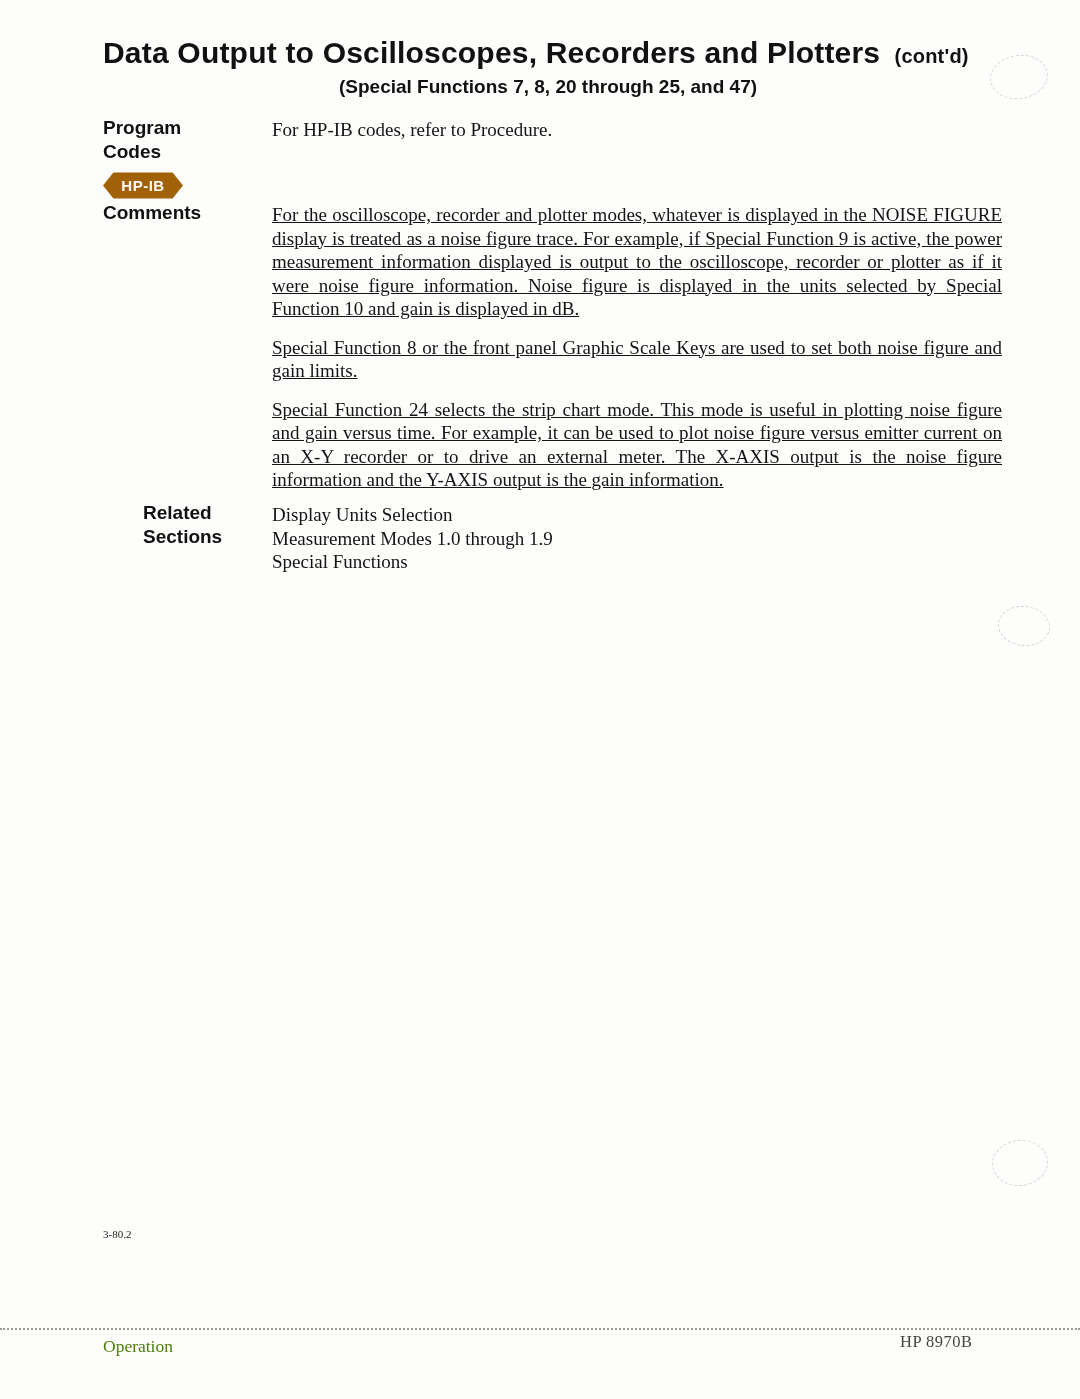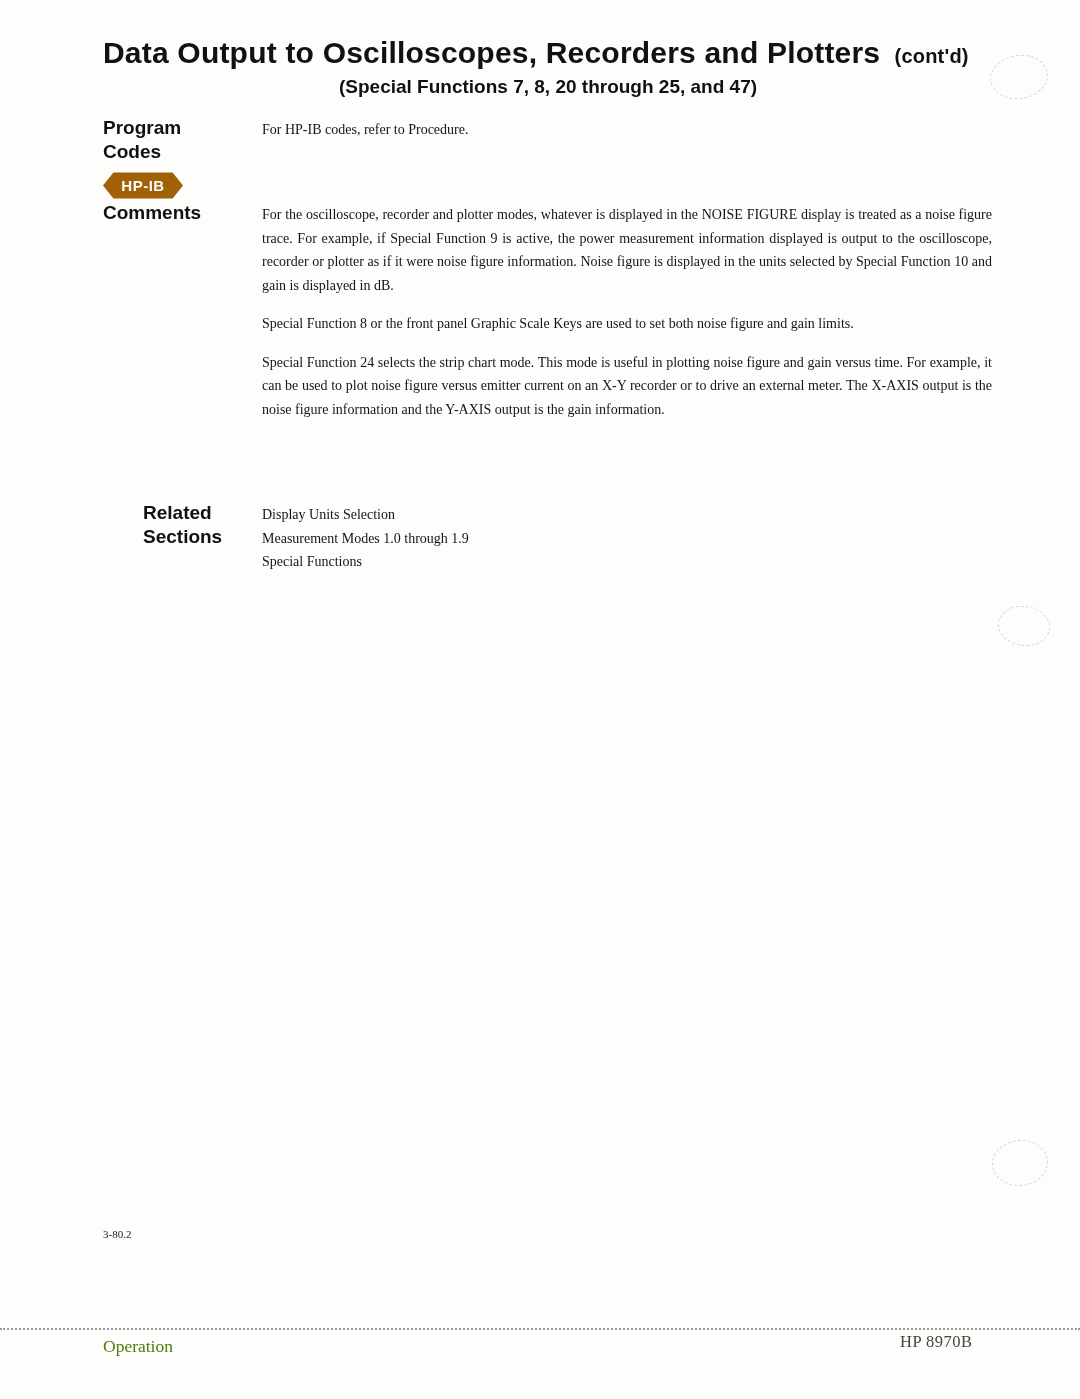--- a/index.html
+++ b/index.html
@@ -62,29 +62,30 @@
     font-size: 15px;
     letter-spacing: 0.5px;
     display: flex;
     align-items: center;
     justify-content: center;
     clip-path: polygon(0% 50%, 13% 2%, 87% 2%, 100% 50%, 87% 98%, 13% 98%);
   }
 
   .body-col {
     position: absolute;
-    left: 262px;
+    left: 272px;
     width: 730px;
-    font-size: 14px;
+    font-size: 19px;
     line-height: 23.5px;
     color: #141414;
   }
   .body-col p {
     text-align: justify;
     margin-bottom: 15px;
+    text-decoration: underline;
   }
   .body-col p:last-child { margin-bottom: 0; }
   .plain-line { line-height: 23.5px; }
 
   .page-number {
     position: absolute;
     left: 103px; top: 1228px;
     font-size: 11px;
     color: #222;
   }

